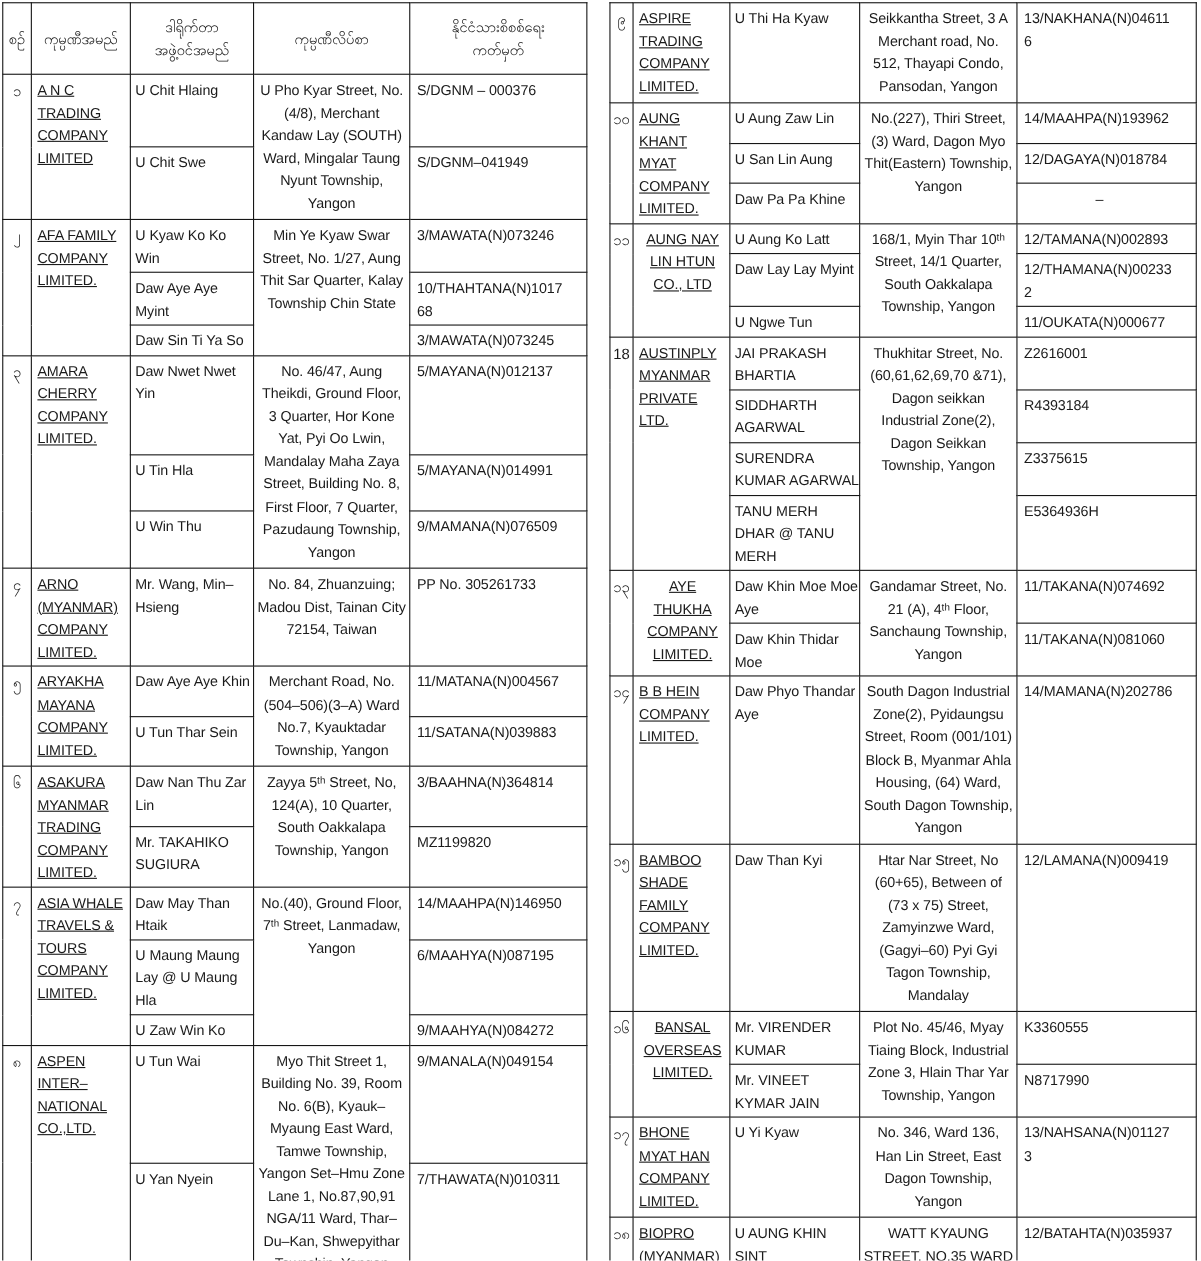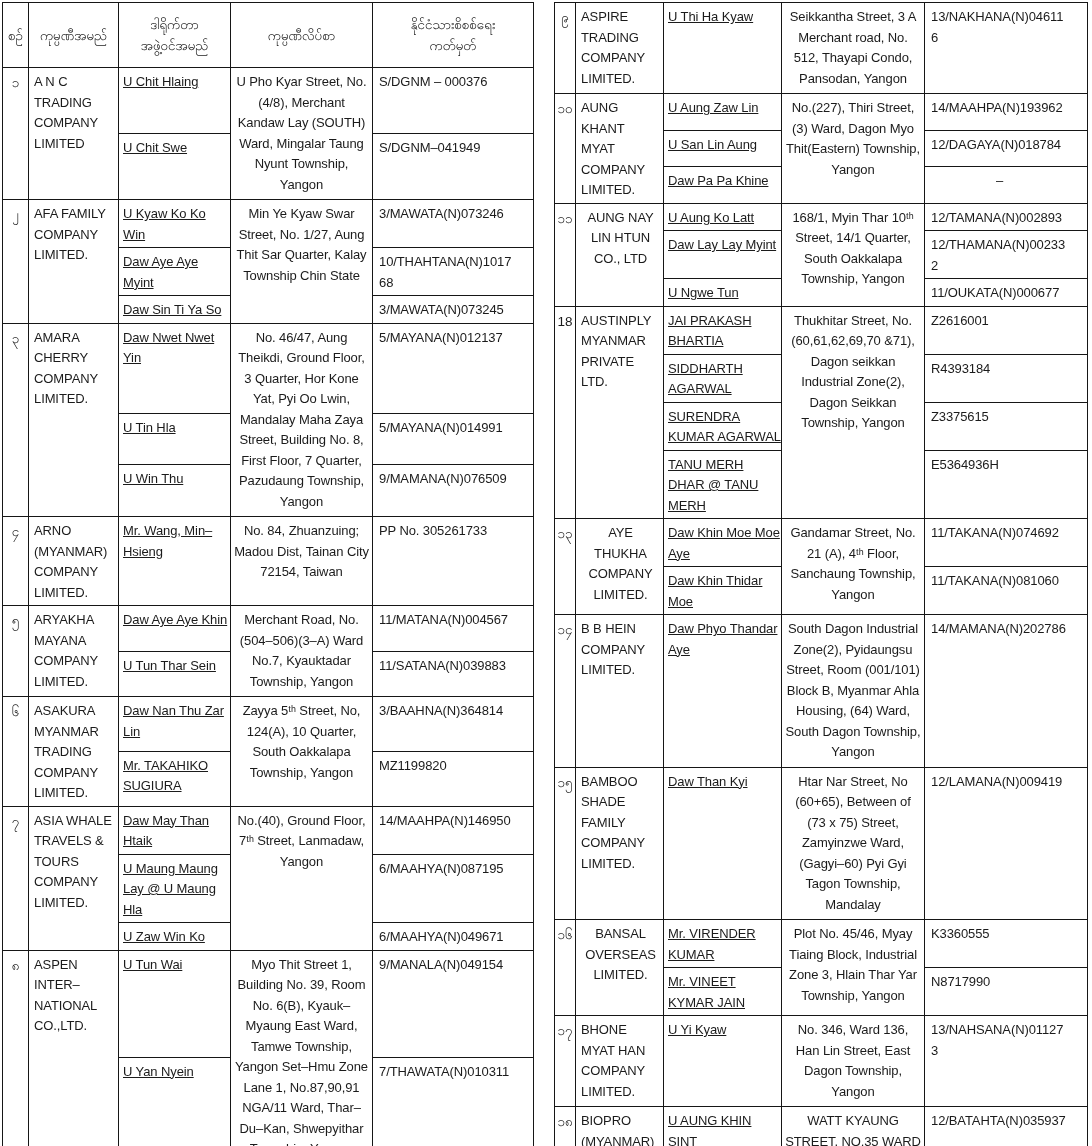--- a/index.html
+++ b/index.html
@@ -21,22 +21,22 @@
     vertical-align:top;
     font-size:13px; line-height:20.5px; letter-spacing:-0.1px;
     overflow-wrap:break-word;
   }
   th.hdr{
     font-weight:400; text-align:center; vertical-align:middle;
     white-space:pre-line; font-size:13.5px; line-height:21px;
     height:56px; padding:4px 2px;
   }
   td.serial{  text-align:center; padding:5px 0 2px; font-size:13.5px; }
-  td.company{ padding:4px 3px 2px 5px; }
-  td.director{ padding:4px 0 2px 4px;text-decoration:underline; }
+  td.company{ padding:4px 3px 2px 5px;text-decoration:underline; }
+  td.director{ padding:4px 0 2px 4px; }
   td.address{ text-align:center; padding:4px 3px; }
   td.nrc{ padding:4px 19px 2px 6px; }
   .center{ text-align:center; }
 </style>
 </head>
 <body>
 
 <div class="page">
 
   <table class="companies" id="table-left">
@@ -135,21 +135,21 @@
           <td class="director">Daw May Than Htaik</td>
           <td class="address" rowspan="3">No.(40), Ground Floor, 7ᵗʰ Street, Lanmadaw, Yangon</td>
           <td class="nrc">14/MAAHPA(N)146950</td>
         </tr>
         <tr>
           <td class="director">U Maung Maung Lay @ U Maung Hla</td>
           <td class="nrc">6/MAAHYA(N)087195</td>
         </tr>
         <tr>
           <td class="director">U Zaw Win Ko</td>
-          <td class="nrc">6/MAAHYA(N)049671</td>
+          <td class="nrc">9/MAAHYA(N)084272</td>
         </tr>
         <tr>
           <td class="serial" rowspan="2">၈</td>
           <td class="company" rowspan="2">ASPEN INTER–NATIONAL CO.,LTD.</td>
           <td class="director">U Tun Wai</td>
           <td class="address" rowspan="2">Myo Thit Street 1, Building No. 39, Room No. 6(B), Kyauk–Myaung East Ward, Tamwe Township, Yangon Set–Hmu Zone Lane 1, No.87,90,91 NGA/11 Ward, Thar–Du–Kan, Shwepyithar Township, Yangon</td>
           <td class="nrc">9/MANALA(N)049154</td>
         </tr>
         <tr>
           <td class="director">U Yan Nyein</td>

